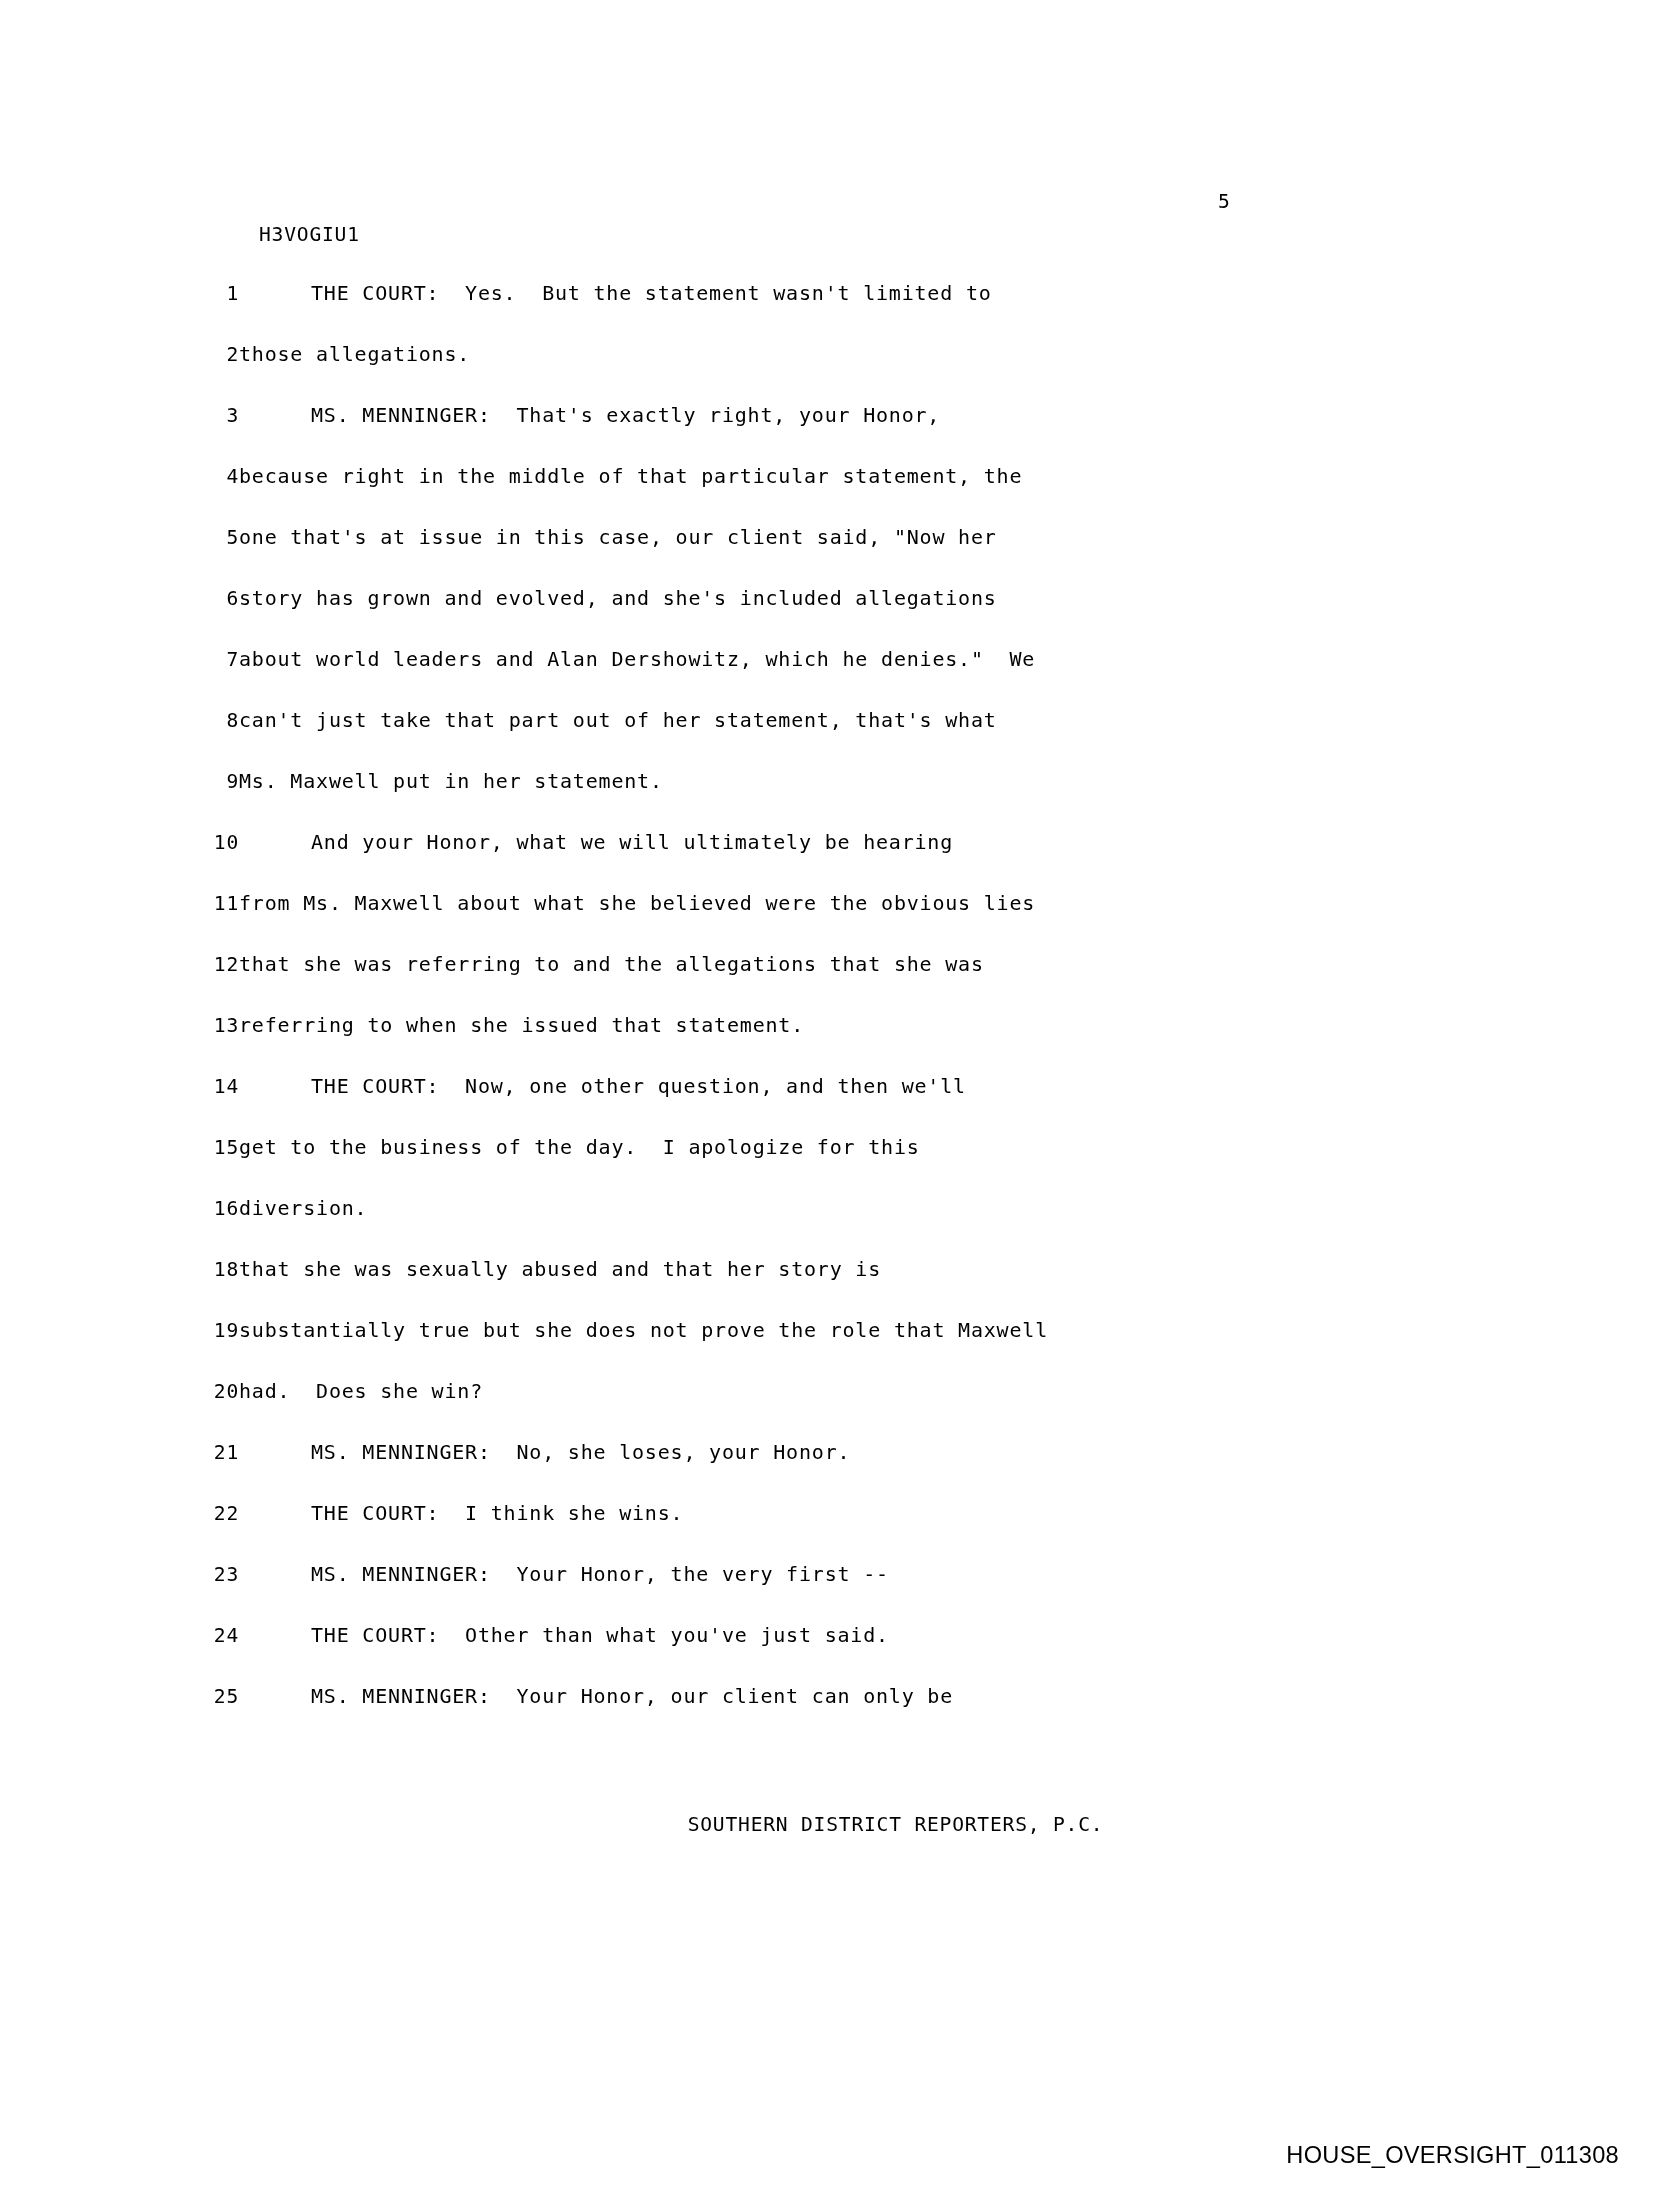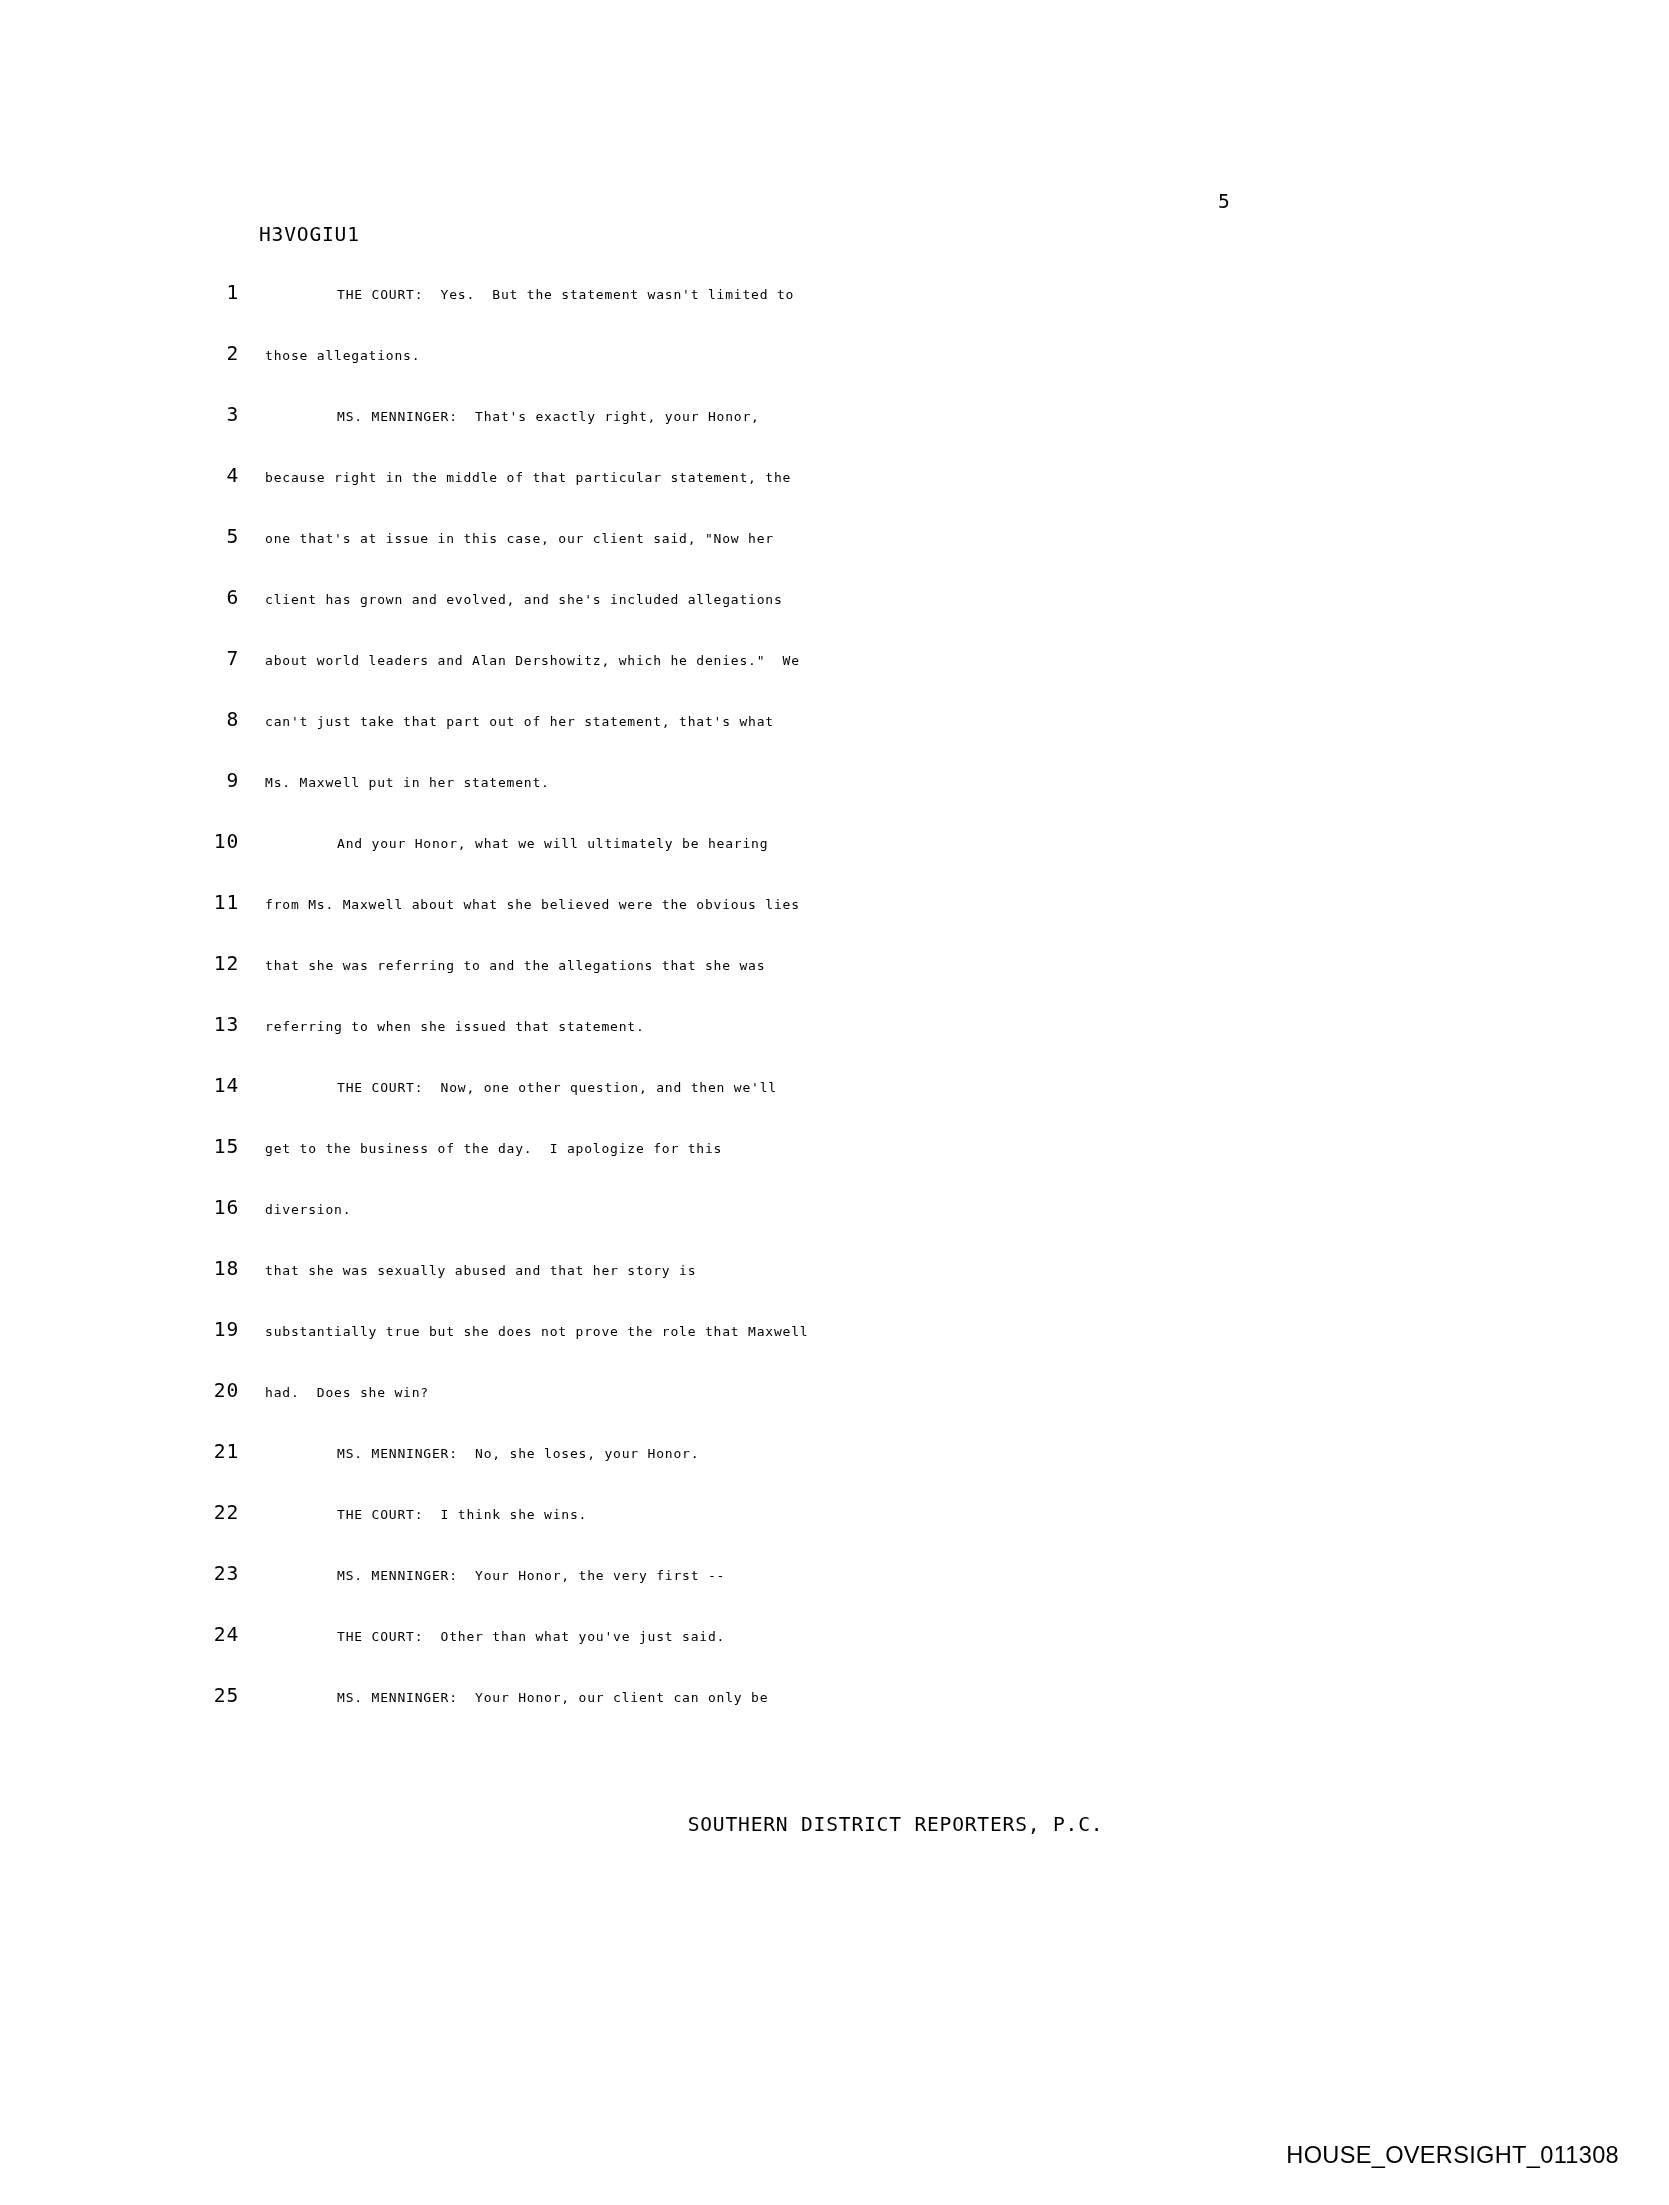--- a/index.html
+++ b/index.html
@@ -54,22 +54,21 @@
     height: 61px;
   }
   .line-no {
     width: 62px;
     text-align: right;
     font-size: 19.6px;
     letter-spacing: 0.8px;
     flex: 0 0 62px;
   }
   .line-text {
-    margin-left: 26px;
-    font-size: 13px;
+    font-size: 20px;
     letter-spacing: 0.8px;
     white-space: pre;
   }
   .indent {
     display: inline-block;
     width: 72px;
   }
 
   
   .footer {
@@ -128,21 +127,21 @@
       <div class="line-row">
         <span class="line-no">4</span>
         <span class="line-text"><span>because right in the middle of that particular statement, the</span></span>
       </div>
       <div class="line-row">
         <span class="line-no">5</span>
         <span class="line-text"><span>one that's at issue in this case, our client said, "Now her</span></span>
       </div>
       <div class="line-row">
         <span class="line-no">6</span>
-        <span class="line-text"><span>client has grown and evolved, and she's included allegations</span></span>
+        <span class="line-text"><span>story has grown and evolved, and she's included allegations</span></span>
       </div>
       <div class="line-row">
         <span class="line-no">7</span>
         <span class="line-text"><span>about world leaders and Alan Dershowitz, which he denies."  We</span></span>
       </div>
       <div class="line-row">
         <span class="line-no">8</span>
         <span class="line-text"><span>can't just take that part out of her statement, that's what</span></span>
       </div>
       <div class="line-row">

